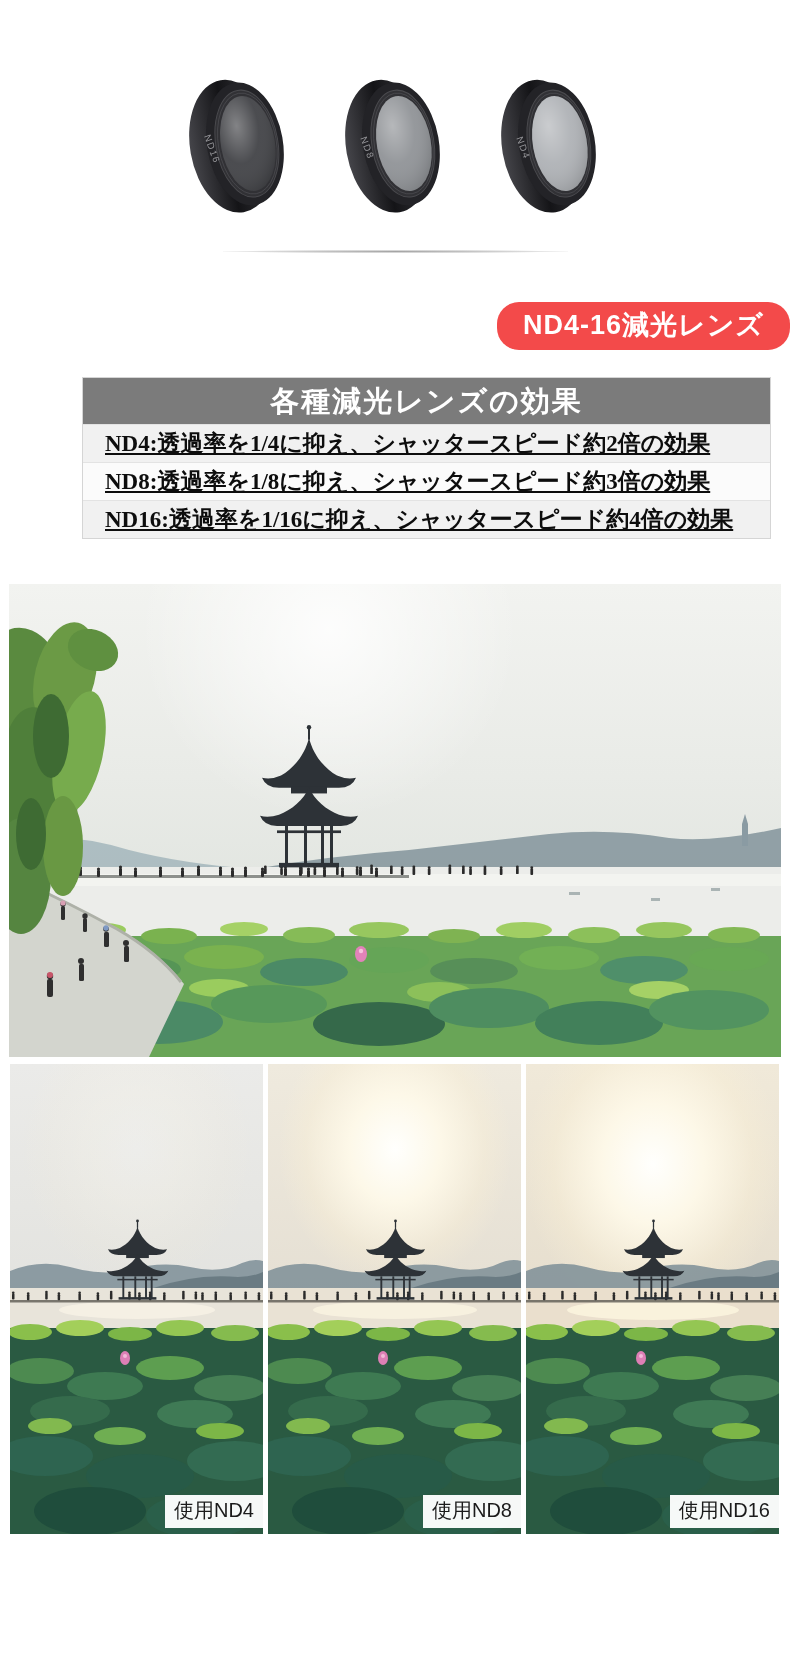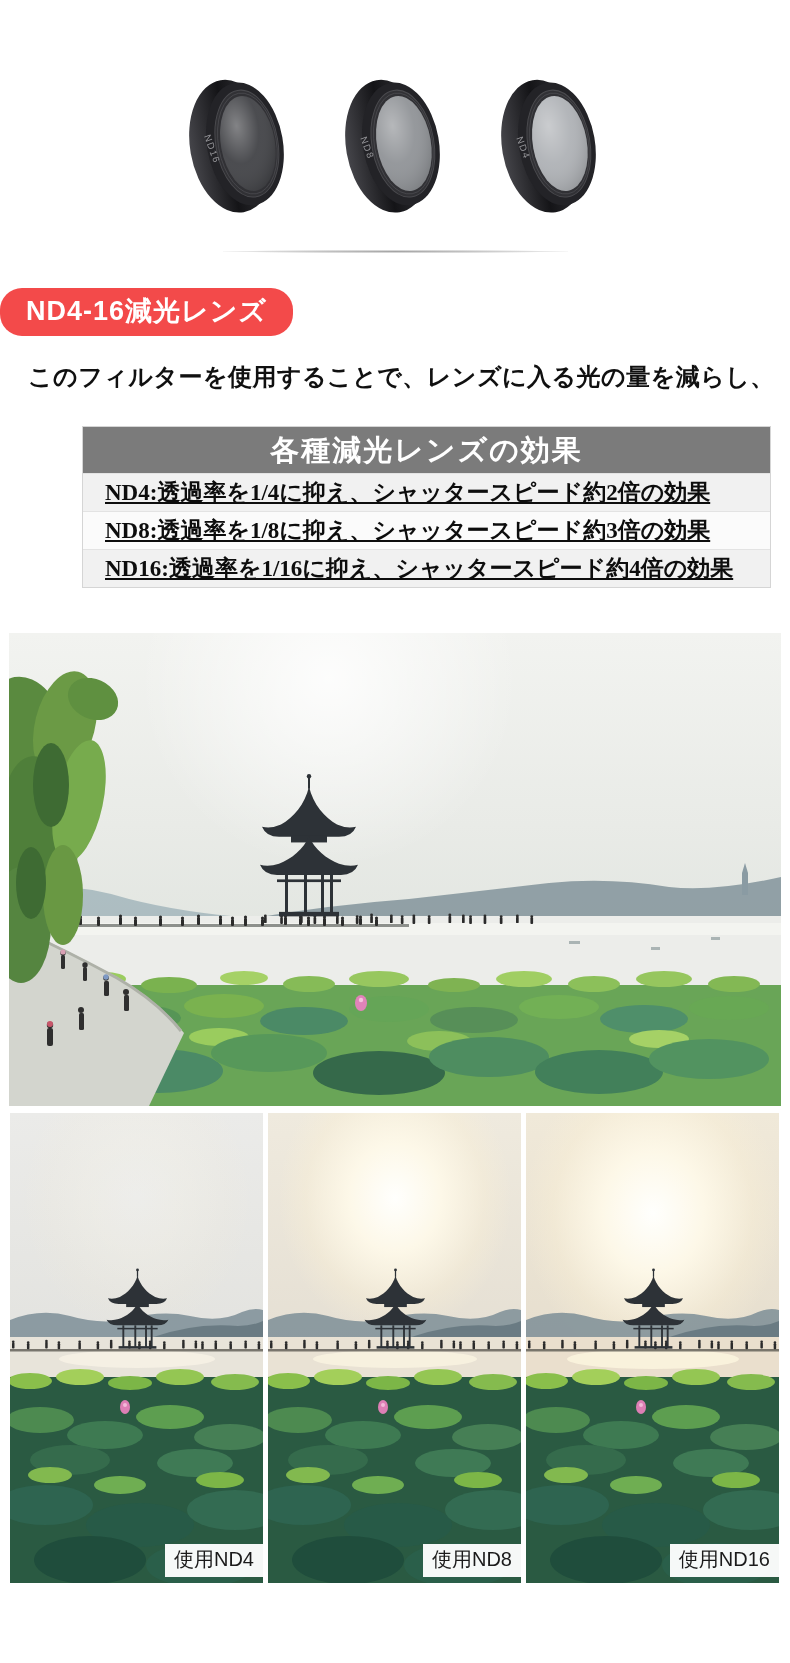--- a/index.html
+++ b/index.html
@@ -8,21 +8,21 @@
 
   
   .hero{padding-top:70px;}
   .lens-row{display:flex;justify-content:center;align-items:flex-start;gap:56px;}
   .lens{width:100px;height:150px;}
   .lens svg{display:block;width:100%;height:100%;}
   .lens-shadow{width:345px;height:3px;margin:30px auto 0;
     background:radial-gradient(ellipse at center, rgba(90,90,90,.55) 0%, rgba(120,120,120,.25) 55%, rgba(255,255,255,0) 75%);}
 
   
-  .badge-row{display:flex;justify-content:flex-start;margin-top:35px;}
+  .badge-row{display:flex;justify-content:flex-end;margin-top:49px;}
   .badge{background:#f34a4a;color:#fff;font-size:27px;font-weight:bold;
     padding:5px 26px 7px;border-radius:22px;letter-spacing:1px;white-space:nowrap;}
 
   
   .desc{margin:20px 28px 0;font-family:"Liberation Serif","DejaVu Serif",serif;
     font-weight:bold;font-size:24px;color:#101010;}
   .desc div{line-height:43px;white-space:nowrap;letter-spacing:.5px;}
 
   
   .fx-table{margin:27px 0 0 82px;width:689px;border:1px solid #d5d5d5;box-sizing:border-box;
@@ -197,21 +197,20 @@
       </div>
     </div>
     <div class="lens-shadow"></div>
   </div>
 
   <div class="badge-row">
     <div class="badge">ND4-16減光レンズ</div>
   </div>
 
   <div class="desc">
-    <div>このフィルターを使用することで、レンズに入る光の量を減らし、</div>
   </div>
 
   <div class="fx-table">
     <div class="fx-head">各種減光レンズの効果</div>
     <div>
       <div class="fx-row">ND4:透過率を1/4に抑え、シャッタースピード約2倍の効果</div>
       <div class="fx-row">ND8:透過率を1/8に抑え、シャッタースピード約3倍の効果</div>
       <div class="fx-row">ND16:透過率を1/16に抑え、シャッタースピード約4倍の効果</div>
     </div>
   </div>

